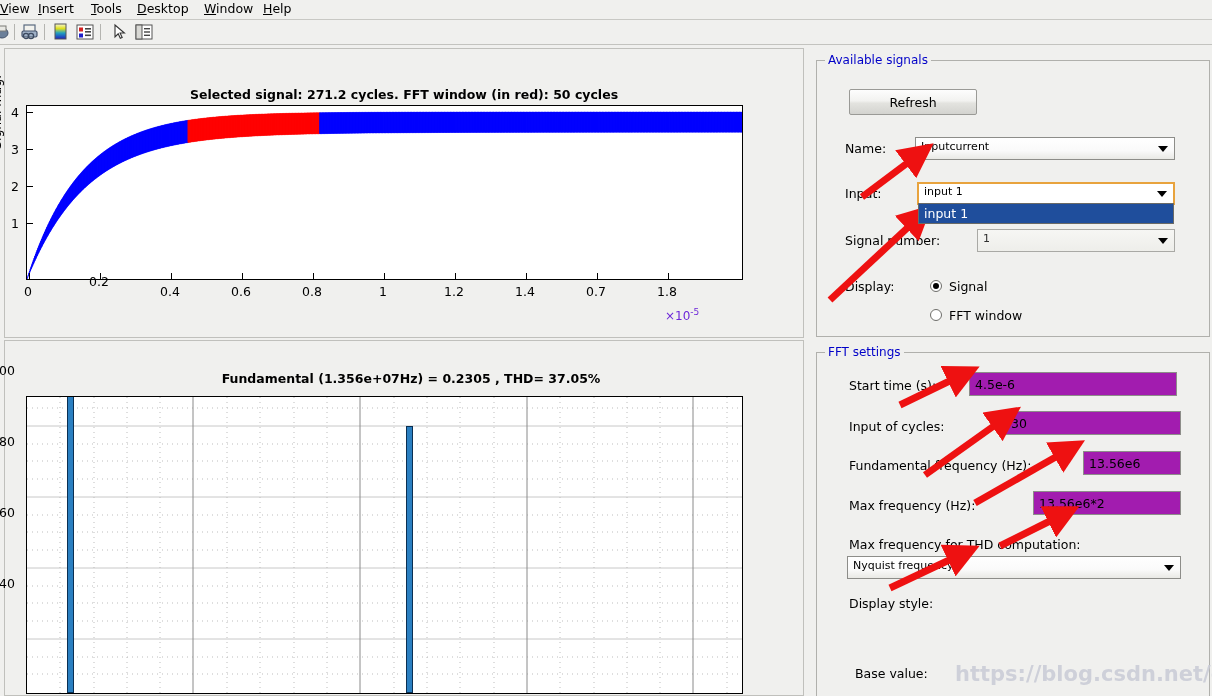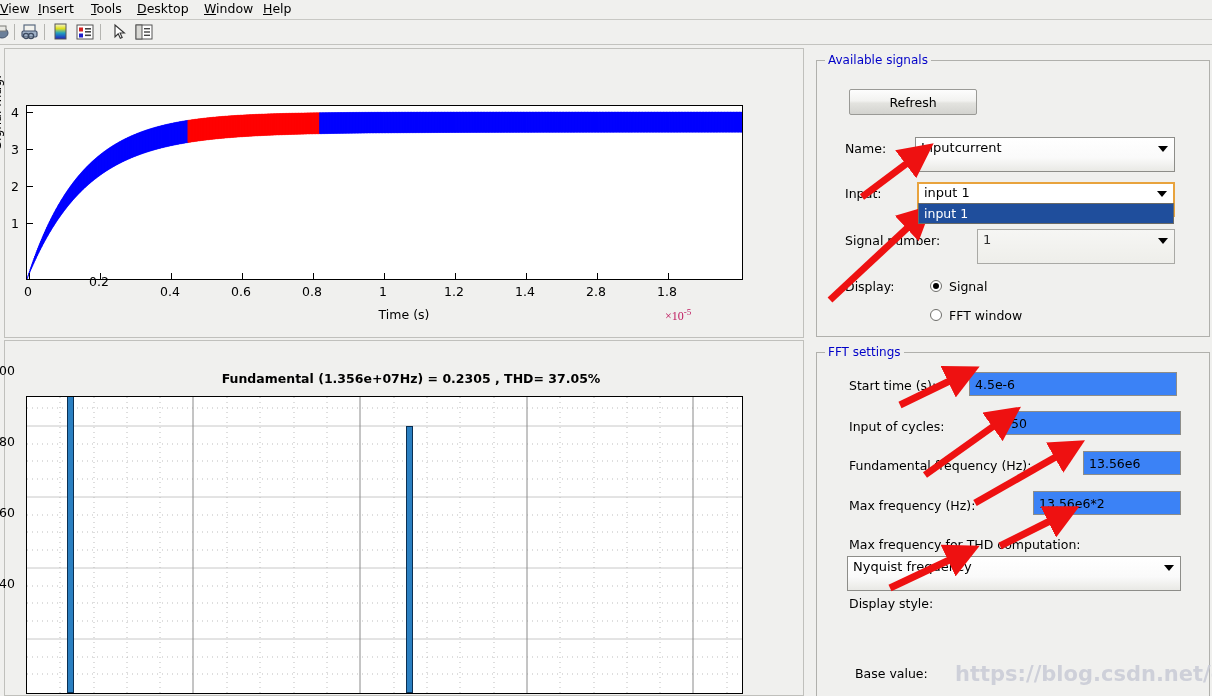--- a/index.html
+++ b/index.html
@@ -61,21 +61,21 @@
   #ylabel-top{
     position:absolute;left:-16px;top:100px;
     transform:rotate(-90deg);transform-origin:left top;
     font-size:12.5px;white-space:nowrap;color:#000;
   }
   #xlabel-top{
     position:absolute;left:0;top:258px;width:798px;text-align:center;
     font-size:12.5px;color:#000;
   }
   #xmult-top{
-    position:absolute;left:660px;top:258px;font-size:12px;color:#be185d;font-family:Liberation Serif, serif;
+    position:absolute;left:660px;top:258px;font-size:12px;color:#6d28d9;
   }
   #xmult-top sup{font-size:9px;}
   
   #bot-axes{
     position:absolute;left:21px;top:55px;width:717px;height:298px;
     background:#fff;border:1px solid #000;box-sizing:border-box;overflow:hidden;
   }
   .ytick-bot{
     position:absolute;right:0;width:24px;text-align:right;
     font-size:12.5px;color:#000;
@@ -94,23 +94,23 @@
   .lbl{position:absolute;font-size:12.5px;color:#000;white-space:nowrap;}
   
   .btn{
     position:absolute;box-sizing:border-box;
     border:1px solid #9a9a96;border-radius:2px;
     background:linear-gradient(to bottom,#fdfdfd 0%,#f2f2f0 45%,#e3e3df 55%,#d3d3cf 100%);
     font-size:12.5px;color:#000;text-align:center;cursor:default;
   }
   
   .combo{
-    position:absolute;box-sizing:border-box;height:35px;
+    position:absolute;box-sizing:border-box;height:23px;
     border:1px solid #8d8d89;background:#fff;
-    font-size:13px;color:#000;cursor:default;
+    font-size:11px;color:#000;cursor:default;
   }
   .combo.shaded{background:linear-gradient(to bottom,#ffffff 0%,#fafafa 60%,#e9e9e5 100%);}
   .combo.disabled{background:linear-gradient(to bottom,#f6f6f4 0%,#eeeeea 100%);border-color:#a9a9a5;color:#303030;}
   .combo.focused{border:2px solid #e8a33d;}
   .combo-text{position:absolute;left:5px;top:2px;white-space:nowrap;}
   .combo-arrow{
     position:absolute;right:6px;top:8px;width:0;height:0;
     border-left:5px solid transparent;border-right:5px solid transparent;
     border-top:6px solid #000;
   }
@@ -118,21 +118,21 @@
     position:absolute;box-sizing:border-box;
     border:1px solid #6a6a66;background:#fff;z-index:40;
   }
   .combo-opt{
     height:19px;line-height:19px;padding-left:5px;font-size:12.5px;
     background:#1f4e9c;color:#fff;cursor:default;
   }
   
   .tfield{
     position:absolute;box-sizing:border-box;height:24px;
-    border:1px solid #8d8d89;background:#3b82f6;
+    border:1px solid #8d8d89;background:#a21caf;
     font-size:12.5px;color:#000;
   }
   .tfield.disabled{background:#ececea;border-color:#a9a9a5;color:#777;}
   .tfield-text{position:absolute;left:5px;top:4px;white-space:nowrap;}
   
   .radio{
     position:absolute;width:12px;height:12px;border-radius:50%;
     border:1px solid #6e6e6a;background:#fff;box-sizing:border-box;cursor:default;
   }
   .radio.checked::after{
@@ -212,20 +212,21 @@
       <rect x="2" y="3" width="16" height="14" fill="#fff" stroke="#555" stroke-width="1"></rect>
       <rect x="2" y="3" width="6" height="14" fill="#d8d8d4" stroke="#555" stroke-width="1"></rect>
       <rect x="10" y="6" width="6" height="1.4" fill="#444"></rect>
         <rect x="10" y="9.3" width="6" height="1.4" fill="#444"></rect>
         <rect x="10" y="12.6" width="6" height="1.4" fill="#444"></rect>
     </svg>
   </div>
 </div>
 
 <div id="panel-top">
+  <div class="chart-title" id="top-title">Selected signal: 271.2 cycles. FFT window (in red): 50 cycles</div>
 
   <div id="ylabel-top">Signal mag.</div>
 
   <div class="ytick-top" style="left:-6px;top:167px">1</div>
   <div class="ytick-top" style="left:-6px;top:130px">2</div>
   <div class="ytick-top" style="left:-6px;top:93px">3</div>
   <div class="ytick-top" style="left:-6px;top:56px">4</div>
 
   <div id="top-axes">
 
@@ -252,24 +253,23 @@
   </div>
 
   <div class="xtick-top" style="left:23px;top:235px">0</div>
   <div class="xtick-top" style="left:94px;top:225px">0.2</div>
   <div class="xtick-top" style="left:165px;top:235px">0.4</div>
   <div class="xtick-top" style="left:236px;top:235px">0.6</div>
   <div class="xtick-top" style="left:307px;top:235px">0.8</div>
   <div class="xtick-top" style="left:378px;top:235px">1</div>
   <div class="xtick-top" style="left:449px;top:235px">1.2</div>
   <div class="xtick-top" style="left:520px;top:235px">1.4</div>
-  <div class="xtick-top" style="left:591px;top:235px">2.8</div>
+  <div class="xtick-top" style="left:591px;top:235px">0.7</div>
   <div class="xtick-top" style="left:662px;top:235px">1.8</div>
 
-  <div id="xlabel-top">Time (s)</div>
   <div id="xmult-top">
     <span>×10</span><sup>-5</sup>
   </div>
 </div>
 
 <div id="panel-bottom">
   <div class="chart-title" id="bot-title">Fundamental (1.356e+07Hz) = 0.2305 , THD= 37.05%</div>
 
   <div class="ytick-bot" style="left:-14px;top:235px">40</div>
   <div class="ytick-bot" style="left:-14px;top:164px">60</div>
@@ -368,21 +368,21 @@
 <div class="groupbox" id="grp-fft">
   <div class="group-legend">FFT settings</div>
 
   <div class="lbl" style="left:32px;top:25px">Start time (s):</div>
   <div class="tfield" style="left:152px;top:19px;width:208px;">
     <span class="tfield-text">4.5e-6</span>
   </div>
 
   <div class="lbl" style="left:32px;top:66px">Input of cycles:</div>
   <div class="tfield" style="left:188px;top:58px;width:176px;">
-    <span class="tfield-text">50</span>
+    <span class="tfield-text">30</span>
   </div>
 
   <div class="lbl" style="left:32px;top:105px">Fundamental frequency (Hz):</div>
   <div class="tfield" style="left:266px;top:98px;width:98px;">
     <span class="tfield-text">13.56e6</span>
   </div>
 
   <div class="lbl" style="left:32px;top:145px">Max frequency (Hz):</div>
   <div class="tfield" style="left:216px;top:138px;width:148px;">
     <span class="tfield-text">13.56e6*2</span>

